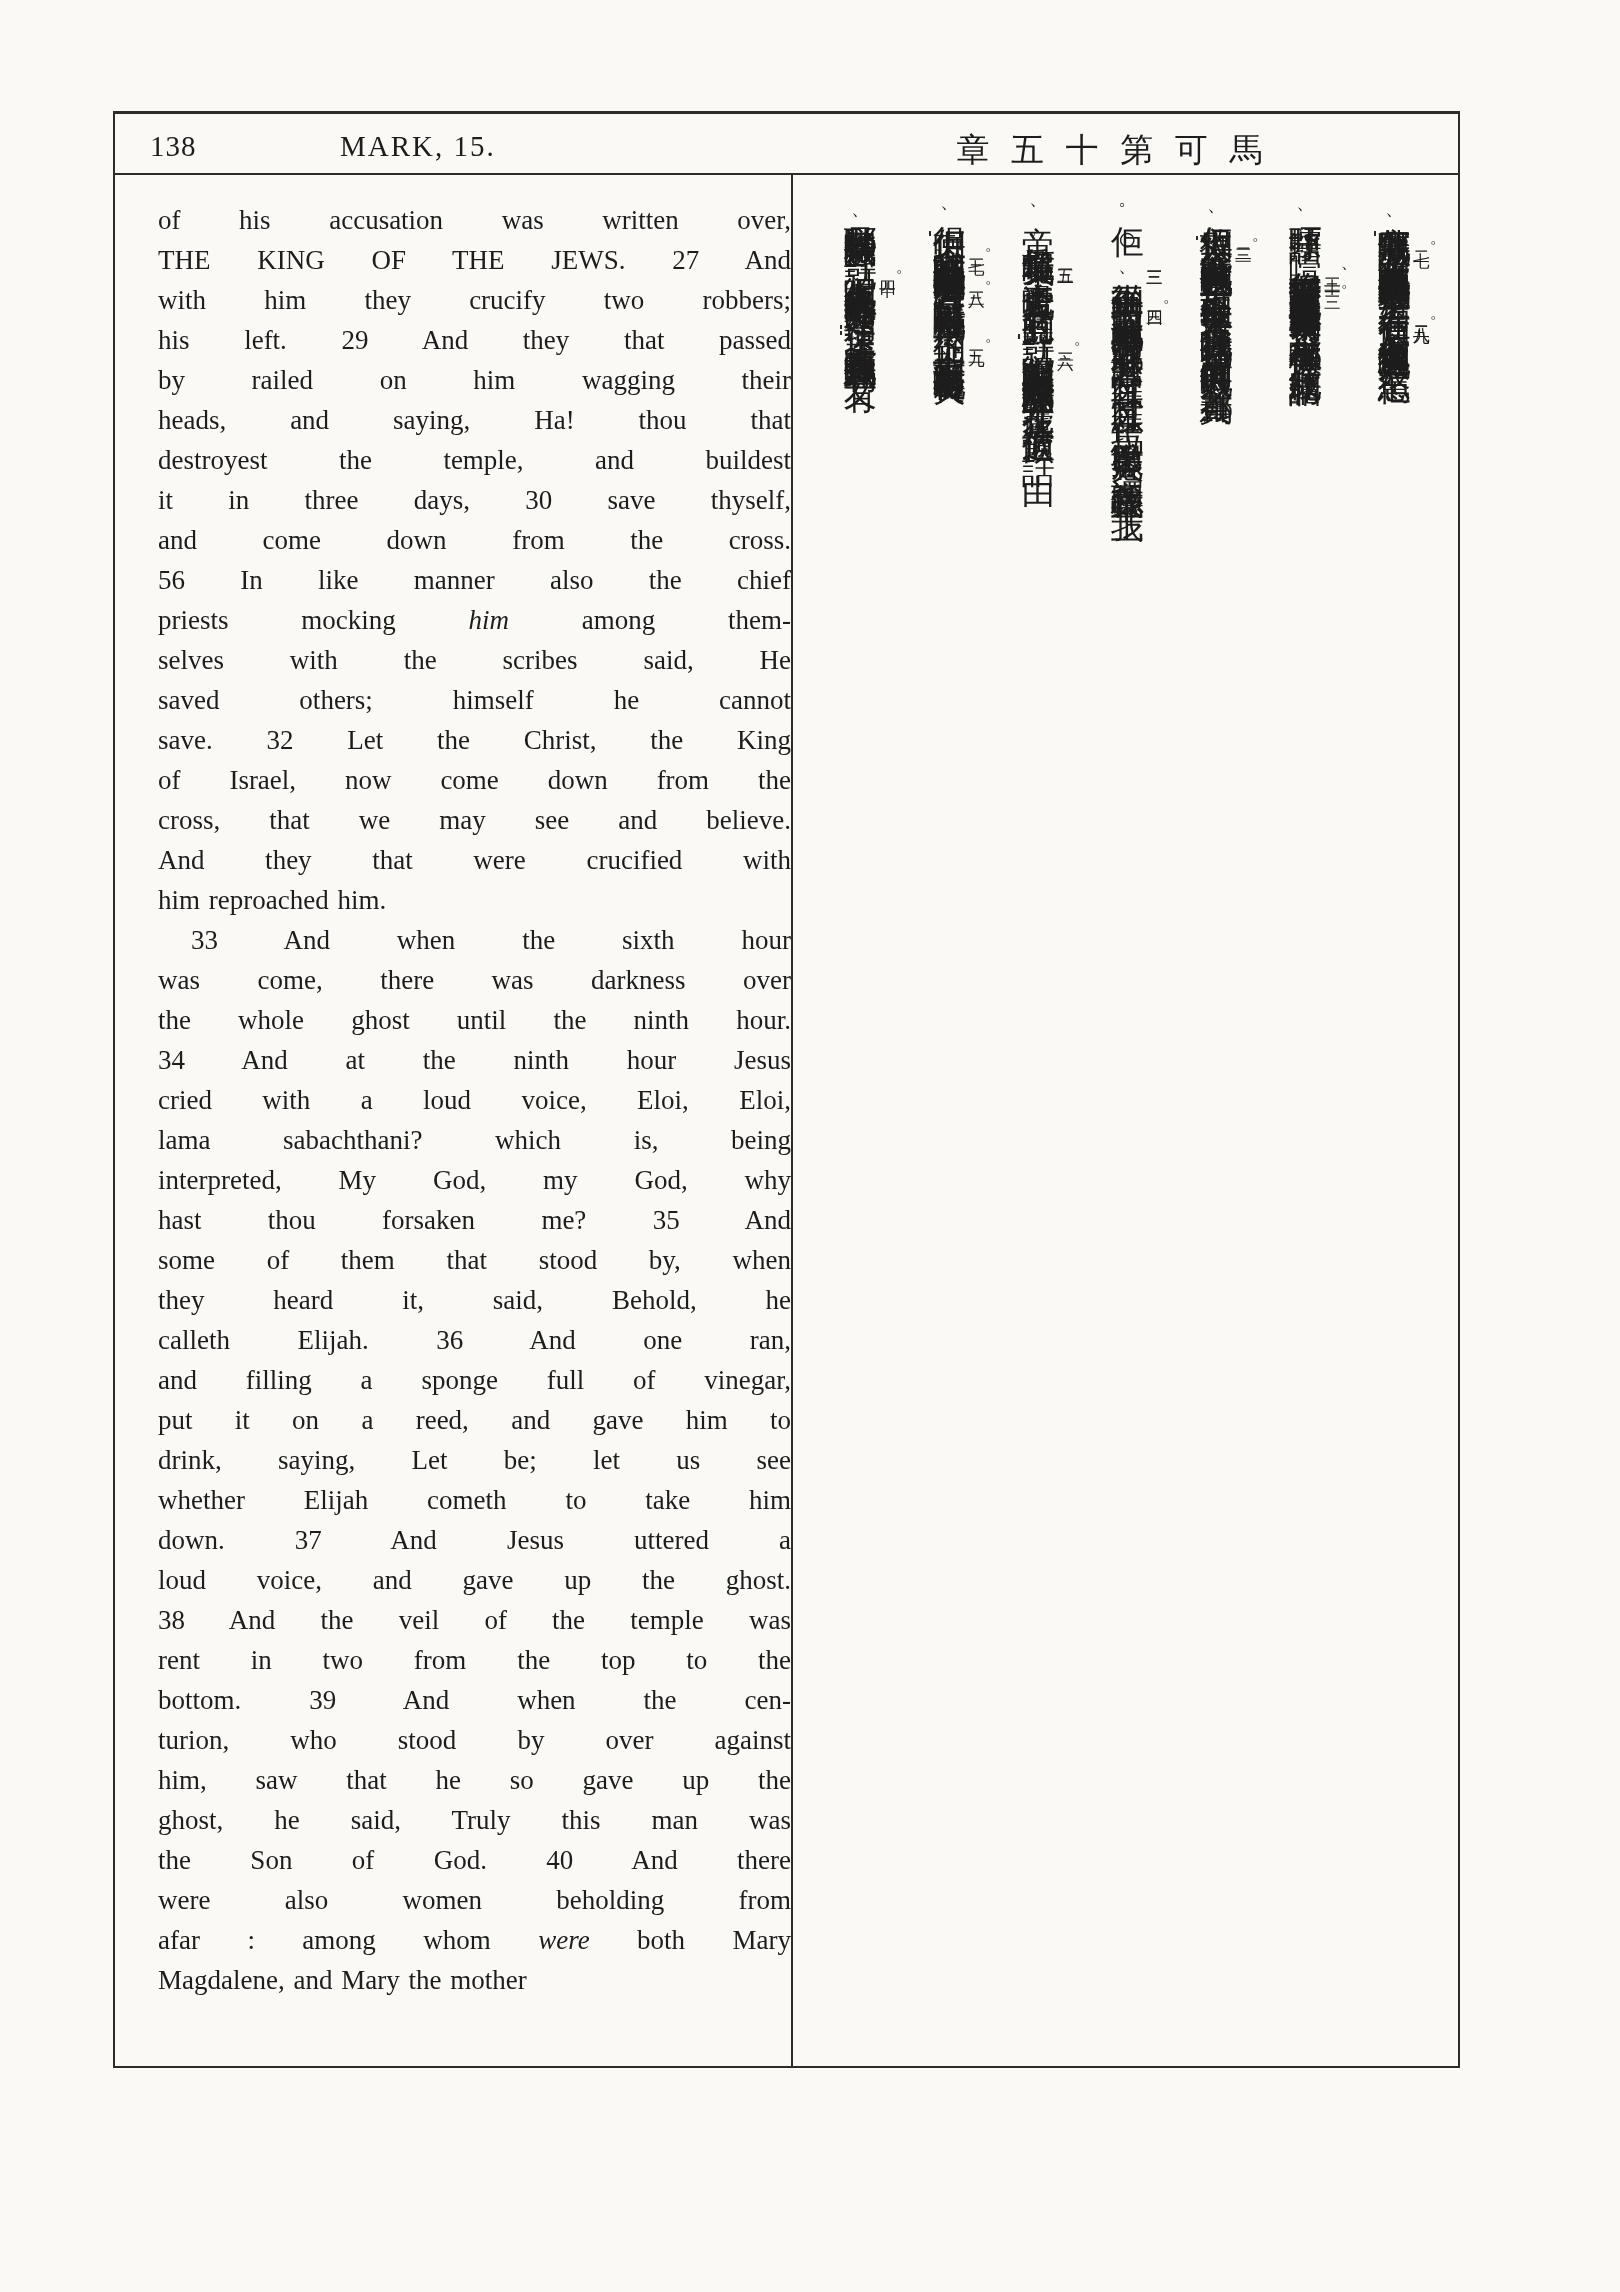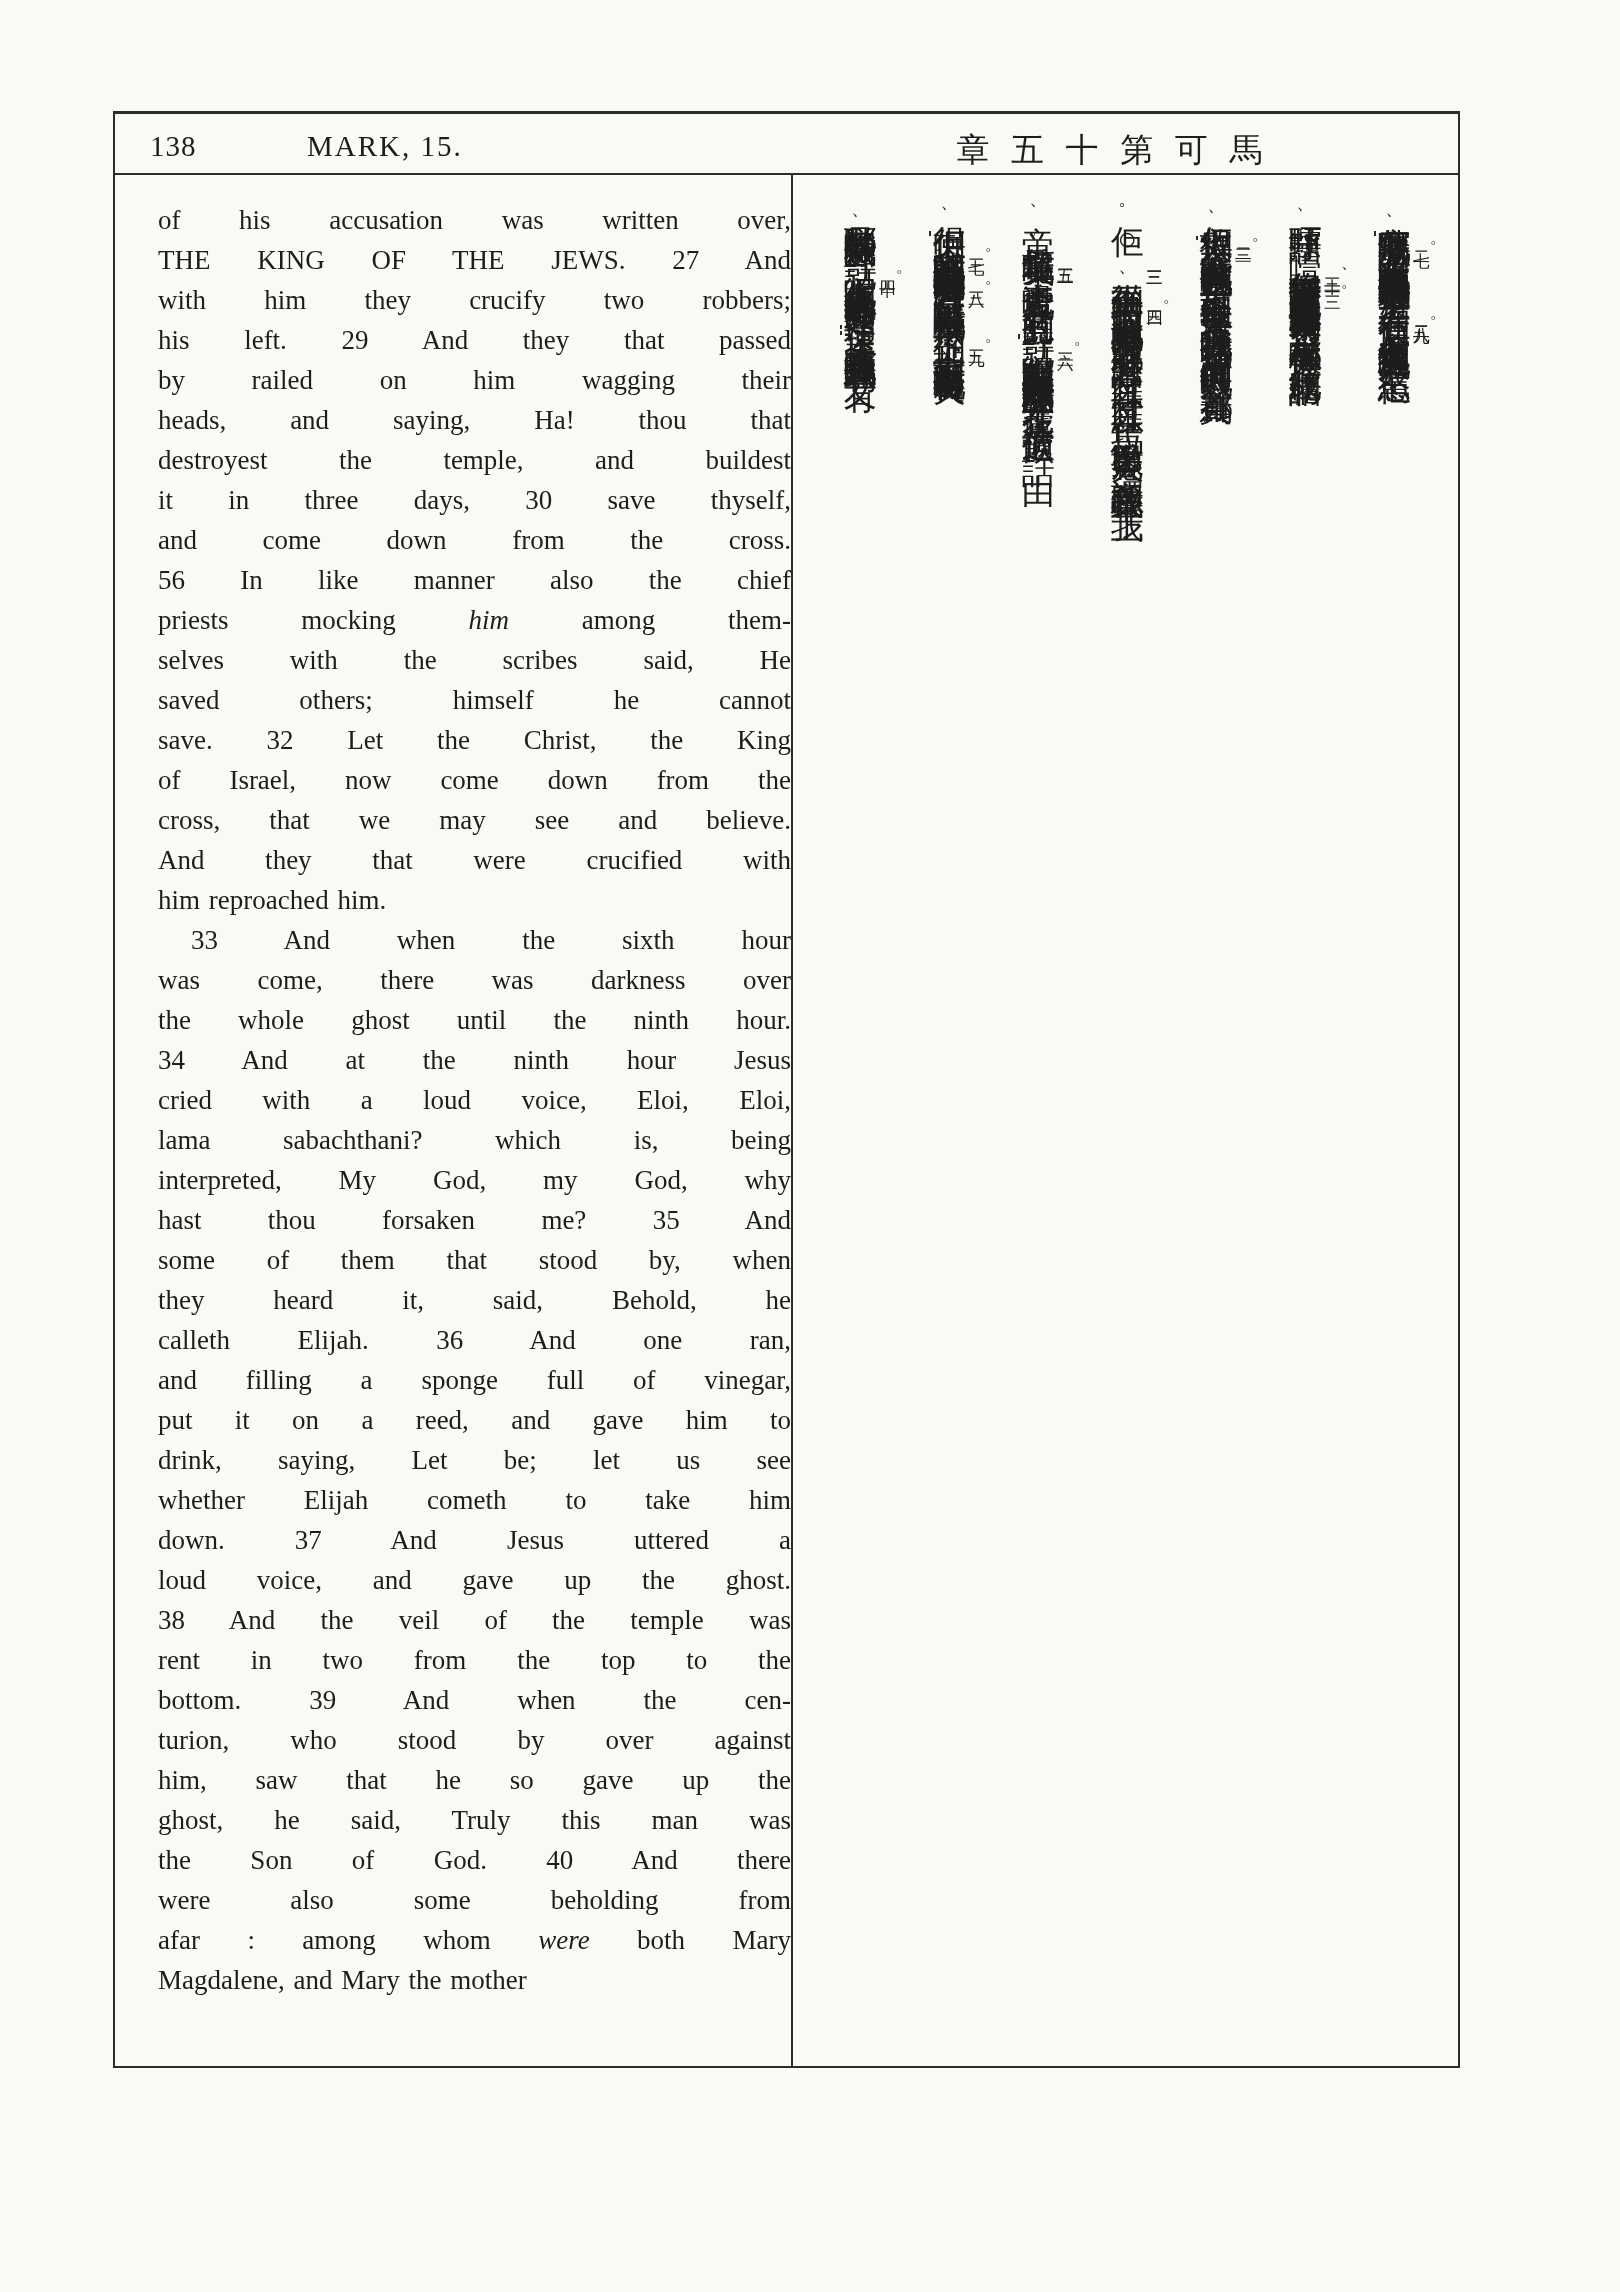--- a/index.html
+++ b/index.html
@@ -6,21 +6,21 @@
     --ink:#1d1d1d; --paper:#faf9f5; --rule:#2e2c28;
   }
   *{margin:0;padding:0;box-sizing:border-box;}
   html,body{width:1620px;height:2293px;background:var(--paper);
     font-family:"Liberation Serif","DejaVu Serif",serif;color:var(--ink);}
   .page{position:absolute;left:113px;top:111px;width:1347px;height:1957px;
     border:2px solid var(--rule);border-top-width:3.9px;border-bottom-width:2.9px;background:var(--paper);}
   
   .page-header{position:absolute;left:0;top:0;right:0;height:61px;border-bottom:2.9px solid var(--rule);}
   .page-number{position:absolute;left:35px;top:15.7px;font-size:29px;letter-spacing:1px;}
-  .header-en{position:absolute;left:192px;top:15.7px;font-size:29px;letter-spacing:2px;font-family:Liberation Serif, serif;}
+  .header-en{position:absolute;left:225px;top:15.7px;font-size:29px;letter-spacing:2px;font-family:Liberation Serif, serif;}
   .header-zh{position:absolute;right:174px;top:13.7px;font-size:33px;letter-spacing:21.6px;white-space:nowrap;}
   
   .english-col{position:absolute;left:43px;top:86px;width:633px;font-size:27px;}
   .eline{height:40px;line-height:40px;text-align:justify;text-align-last:justify;
     white-space:nowrap;word-spacing:2px;}
   .eline.pend{text-align-last:left;}
   .eline i{font-style:italic;}
   
   .divider{position:absolute;left:676px;top:61px;bottom:0;width:2px;background:var(--rule);}
   
@@ -79,21 +79,21 @@
       <div class="eline">whether Elijah cometh to take him</div>
       <div class="eline">down. 37 And Jesus uttered a</div>
       <div class="eline">loud voice, and gave up the ghost.</div>
       <div class="eline">38 And the veil of the temple was</div>
       <div class="eline">rent in two from the top to the</div>
       <div class="eline">bottom. 39 And when the cen-</div>
       <div class="eline">turion, who stood by over against</div>
       <div class="eline">him, saw that he so gave up the</div>
       <div class="eline">ghost, he said, Truly this man was</div>
       <div class="eline">the Son of God. 40 And there</div>
-      <div class="eline">were also some beholding from</div>
+      <div class="eline">were also women beholding from</div>
       <div class="eline">afar : among whom <i>were</i> both Mary</div>
       <div class="eline pend">Magdalene, and Mary the mother</div>
     </div>
 
   <div class="divider"></div>
 
   <div class="chinese-text">
       <div class="vcol"><span>寫落佢嘅罪狀嘅話<span class="punct">、</span></span><span class="pname">猶太人</span><span>嘅王</span><span class="vnote">。二七</span><span>佢哋又將兩個賊同埋佢釘落十字架<span class="punct">、</span>一個在右便<span class="punct">、</span>一個在左便</span><span class="vnote">。二八二九</span><span>從個處經過嘅人<span class="punct">、</span>怒罵佢<span class="punct">、</span></span></div>
       <div class="vcol"><span>擰吓頭話<span class="punct">、</span>噎<span class="punct">、</span>你個拆毀聖殿三日又建造番嘅</span><span class="vnote">、三十</span><span>可以救自己從十字架落來喇</span><span class="vnote">。三一</span><span>祭司長共士子<span class="punct">、</span>都係噉樣侮弄佢<span class="punct">、</span>彼此相講話<span class="punct">、</span></span></div>
       <div class="vcol"><span>佢救得別人<span class="punct">、</span>不能救自己呀</span><span class="vnote">。三二</span><span class="pname">以色列</span><span>嘅王基督<span class="punct">、</span>如今可以從十字架落來<span class="punct">、</span>俾我哋睇見就信咯<span class="punct">。</span>個的共佢同釘嘅人<span class="punct">、</span>亦都責罵</span></div>

